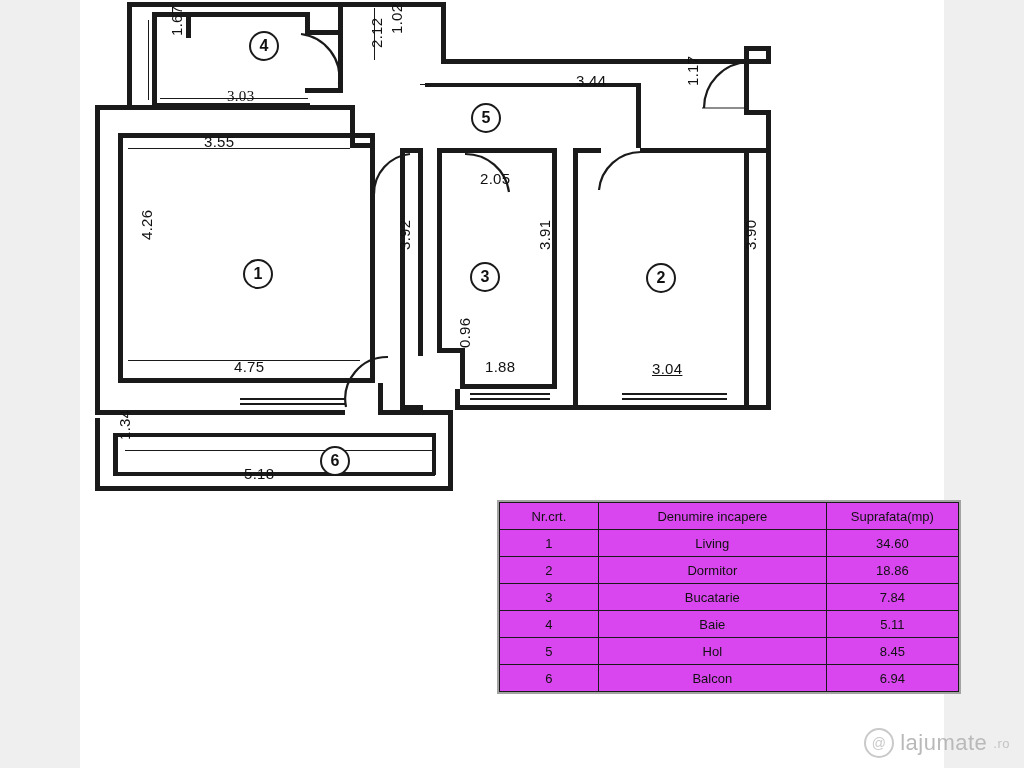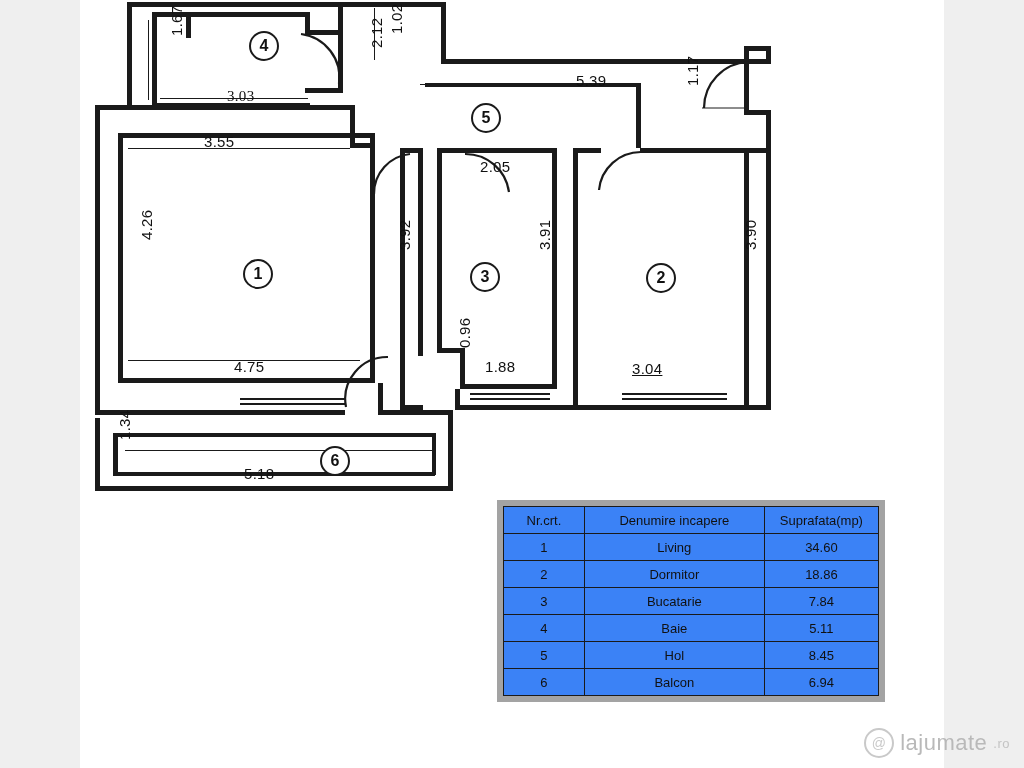--- a/index.html
+++ b/index.html
@@ -83,24 +83,24 @@
   .door-arc {
     position: absolute;
   }
   .door-arc svg { display: block; }
 
   
   .table-wrap {
     position: absolute;
     left: 497px;
     top: 500px;
-    width: 388px;
-    border: 6px solid #a3a3a3;
+    width: 464px;
+    border: 2px solid #a3a3a3;
     box-sizing: border-box;
-    background: #3b82f6;
+    background: #d946ef;
   }
   table.area-table {
     border-collapse: collapse;
     width: 100%;
     font-size: 13px;
     color: #111;
   }
   table.area-table td, table.area-table th {
     border: 1px solid #1a1a1a;
     height: 26px;
@@ -272,32 +272,32 @@
     <div class="dimline" style="left:374px;top:8px;width:1px;height:52px;"></div>
     <div class="dimline" style="left:420px;top:84px;width:220px;height:1px;"></div>
     <div class="dimline" style="left:128px;top:148px;width:222px;height:1px;"></div>
     <div class="dimline" style="left:128px;top:360px;width:232px;height:1px;"></div>
     <div class="dimline" style="left:125px;top:450px;width:310px;height:1px;"></div>
 
     <div class="dim vert" style="left:388px; top:34px;">1.02</div>
     <div class="dim vert" style="left:168px; top:36px;">1.67</div>
     <div class="dim" style="left:227px; top:88px;font-family:Liberation Serif, serif;">3.03</div>
     <div class="dim vert" style="left:368px; top:48px;">2.12</div>
-    <div class="dim" style="left:576px; top:72px;">5.39</div>
+    <div class="dim" style="left:576px; top:72px;">3.44</div>
     <div class="dim vert" style="left:684px; top:86px;">1.17</div>
     <div class="dim" style="left:204px; top:133px;">3.55</div>
-    <div class="dim" style="left:480px; top:158px;text-align:center;">2.05</div>
+    <div class="dim" style="left:480px; top:170px;text-align:center;">2.05</div>
     <div class="dim vert" style="left:138px; top:240px;">4.26</div>
     <div class="dim vert" style="left:396px; top:250px;">3.92</div>
     <div class="dim vert" style="left:536px; top:250px;">3.91</div>
     <div class="dim vert" style="left:742px; top:250px;">3.90</div>
     <div class="dim" style="left:234px; top:358px;">4.75</div>
     <div class="dim vert" style="left:456px; top:348px;">0.96</div>
     <div class="dim" style="left:485px; top:358px;">1.88</div>
-    <div class="dim" style="left:632px; top:360px;text-decoration:underline;">3.04</div>
+    <div class="dim" style="left:652px; top:360px;text-decoration:underline;">3.04</div>
     <div class="dim vert" style="left:116px; top:440px;">1.34</div>
     <div class="dim" style="left:244px; top:465px;">5.18</div>
 
     <div class="room-num" style="left:249px; top:31px;">
       <span>4</span>
     </div>
     <div class="room-num" style="left:471px; top:103px;">
       <span>5</span>
     </div>
     <div class="room-num" style="left:243px; top:259px;">

